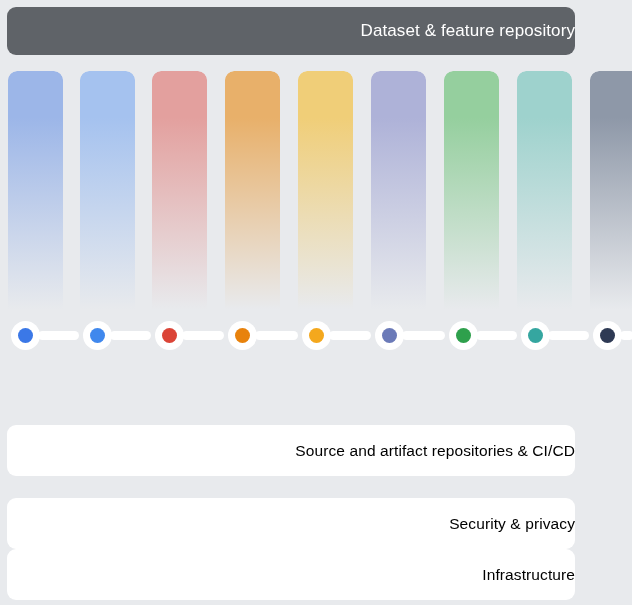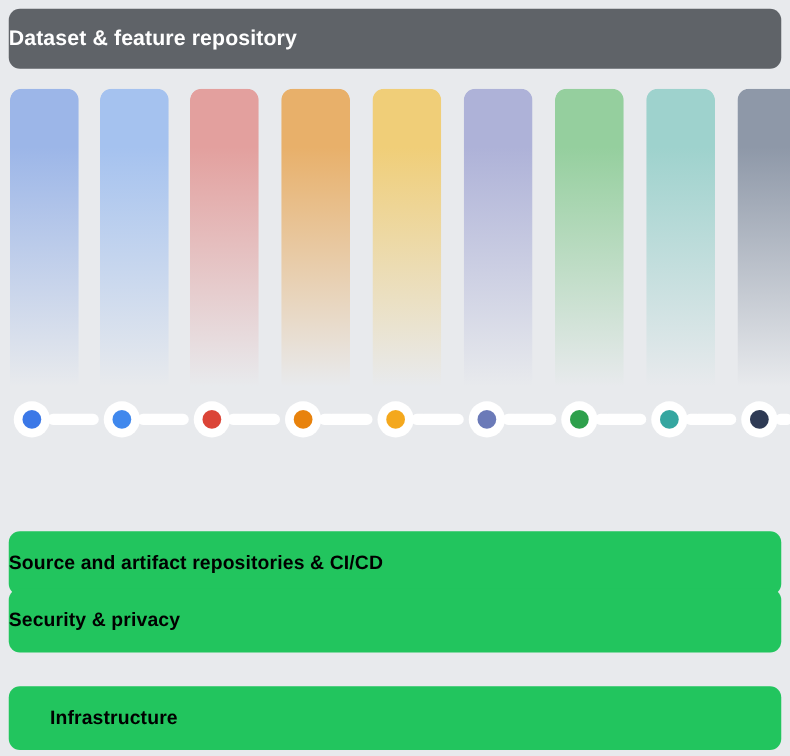--- a/index.html
+++ b/index.html
@@ -19,44 +19,44 @@
     position: relative;
     width: 632px;
     height: 605px;
     background: #e8eaed;
   }
 
   
   .bar {
     position: absolute;
     left: 7px;
-    width: 618px;
+    width: 568px;
     border-radius: 9px;
     display: flex;
     align-items: center;
-    justify-content: flex-start;
+    justify-content: flex-end;
     box-sizing: border-box;
-    font-weight: bold;
+    font-weight: normal;
     letter-spacing: 0.1px;
   }
   .bar.dark {
     background: #5f6368;
     color: #ffffff;
     font-size: 17px;
   }
   .bar.blue {
-    background: #22c55e;
+    background: #ffffff;
     color: #000000;
     font-size: 15.5px;
   }
 
   #bar-dataset      { top: 7px;   height: 48px; }
   #bar-mlmetadata   { top: 363px; height: 48px; }
   #bar-source       { top: 425px; height: 51px; }
-  #bar-security     { top: 471px; height: 51px; }
+  #bar-security     { top: 498px; height: 51px; }
   #bar-infra        { top: 549px; height: 51px; padding-left: 33px; }
 
   
   #columns {
     position: absolute;
     left: 0;
     top: 71px;
     width: 632px;
     height: 259px;
   }

